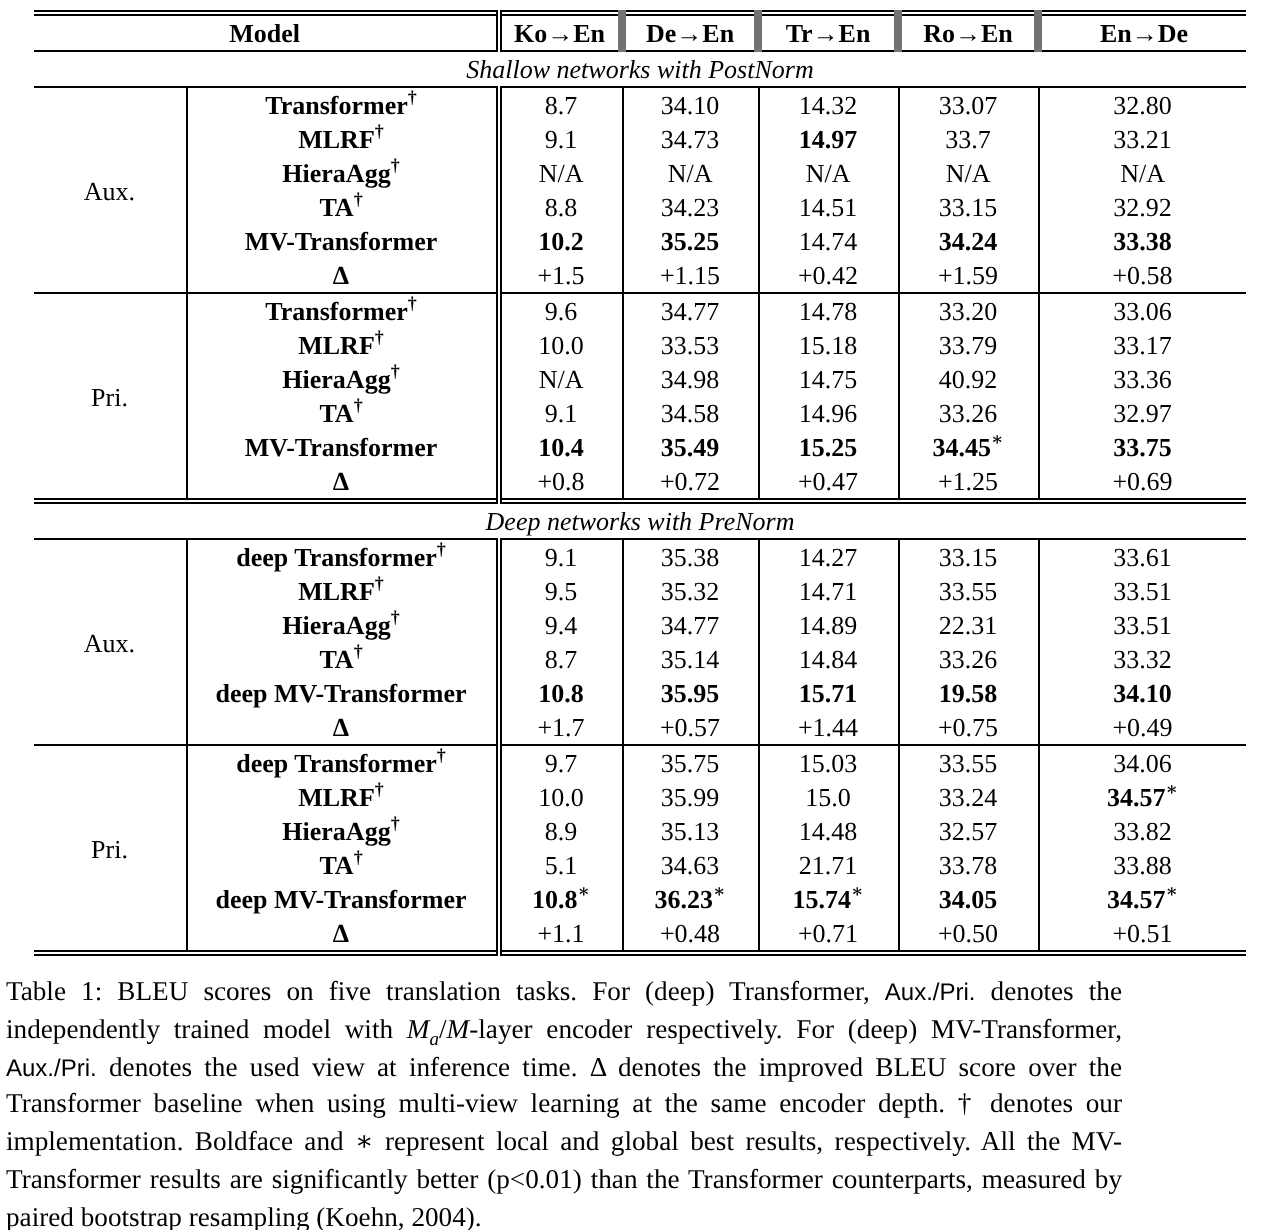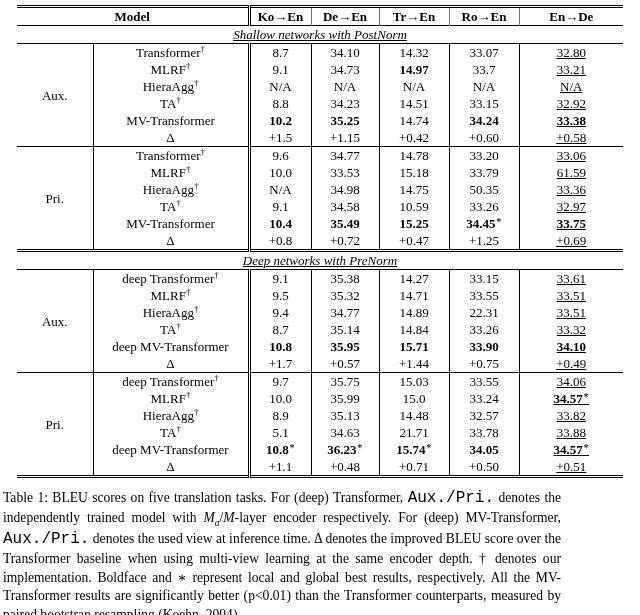--- a/index.html
+++ b/index.html
@@ -30,49 +30,49 @@
     padding: 0 2px;
     text-align: center;
     line-height: 17px;
     font-weight: normal;
     white-space: nowrap;
     overflow: hidden;
   }
   thead tr { border-bottom: 1px solid #000; }
   th { font-weight: bold; }
   th.model-h { border-right: 3px double #000; }
-  th.col-h { border-right: 1px solid #737373; }
+  th.col-h { border-right: 4px solid #737373; }
   th.col-h:last-child { border-right: none; }
   td.group-cell { border-right: 1px solid #000; }
-  td.model-cell { border-right: 3px double #000; }
+  td.model-cell { border-right: 3px double #000; font-weight: bold; }
   td.val { border-right: 1px solid #000; }
-  td.val:last-child { border-right: none; text-decoration: underline; }
+  td.val:last-child { border-right: none; }
   tr.section-row { border-top: 1px solid #000; border-bottom: 1px solid #000; }
   tr.section-row.double-top { border-top: 3px double #000; }
   tr.group-end { border-bottom: 1px solid #000; }
-  td.section-title { font-style: italic; text-decoration: underline; }
+  td.section-title { font-style: italic; }
   .b { font-weight: bold; }
   sup {
     font-size: 9px;
     line-height: 0;
     vertical-align: super;
   }
   .caption {
     margin: 9px 3px 0 3px;
     font-size: 13.6px;
     line-height: 1.38;
     text-align: justify;
   }
   .caption sub {
     font-size: 9.5px;
     line-height: 0;
   }
   .mono {
-    font-family: Liberation Mono, monospace;
-    font-size: 16px;
+    font-family: Liberation Sans, sans-serif;
+    font-size: 12px;
   }
   .it { font-style: italic; }
 </style>
 </head>
 <body>
 
 <div class="page">
   <table class="results-table">
     <colgroup>
       <col style="width:76px">
@@ -136,53 +136,53 @@
           <td class="val b">35.25</td>
           <td class="val">14.74</td>
           <td class="val b">34.24</td>
           <td class="val b">33.38</td>
         </tr>
         <tr class="group-end">
           <td class="model-cell">Δ</td>
           <td class="val">+1.5</td>
           <td class="val">+1.15</td>
           <td class="val">+0.42</td>
-          <td class="val">+0.60</td>
+          <td class="val">+1.59</td>
           <td class="val">+0.58</td>
         </tr>
         <tr>
           <td rowspan="6" class="group-cell">Pri.</td>
           <td class="model-cell">Transformer<sup>†</sup></td>
           <td class="val">9.6</td>
           <td class="val">34.77</td>
           <td class="val">14.78</td>
           <td class="val">33.20</td>
           <td class="val">33.06</td>
         </tr>
         <tr>
           <td class="model-cell">MLRF<sup>†</sup></td>
           <td class="val">10.0</td>
           <td class="val">33.53</td>
           <td class="val">15.18</td>
           <td class="val">33.79</td>
-          <td class="val">61.59</td>
+          <td class="val">33.17</td>
         </tr>
         <tr>
           <td class="model-cell">HieraAgg<sup>†</sup></td>
           <td class="val">N/A</td>
           <td class="val">34.98</td>
           <td class="val">14.75</td>
-          <td class="val">50.35</td>
+          <td class="val">40.92</td>
           <td class="val">33.36</td>
         </tr>
         <tr>
           <td class="model-cell">TA<sup>†</sup></td>
           <td class="val">9.1</td>
           <td class="val">34.58</td>
-          <td class="val">10.59</td>
+          <td class="val">14.96</td>
           <td class="val">33.26</td>
           <td class="val">32.97</td>
         </tr>
         <tr>
           <td class="model-cell">MV-Transformer</td>
           <td class="val b">10.4</td>
           <td class="val b">35.49</td>
           <td class="val b">15.25</td>
           <td class="val b">34.45<sup>∗</sup></td>
           <td class="val b">33.75</td>
@@ -229,21 +229,21 @@
           <td class="val">35.14</td>
           <td class="val">14.84</td>
           <td class="val">33.26</td>
           <td class="val">33.32</td>
         </tr>
         <tr>
           <td class="model-cell">deep MV-Transformer</td>
           <td class="val b">10.8</td>
           <td class="val b">35.95</td>
           <td class="val b">15.71</td>
-          <td class="val b">33.90</td>
+          <td class="val b">19.58</td>
           <td class="val b">34.10</td>
         </tr>
         <tr class="group-end">
           <td class="model-cell">Δ</td>
           <td class="val">+1.7</td>
           <td class="val">+0.57</td>
           <td class="val">+1.44</td>
           <td class="val">+0.75</td>
           <td class="val">+0.49</td>
         </tr>

